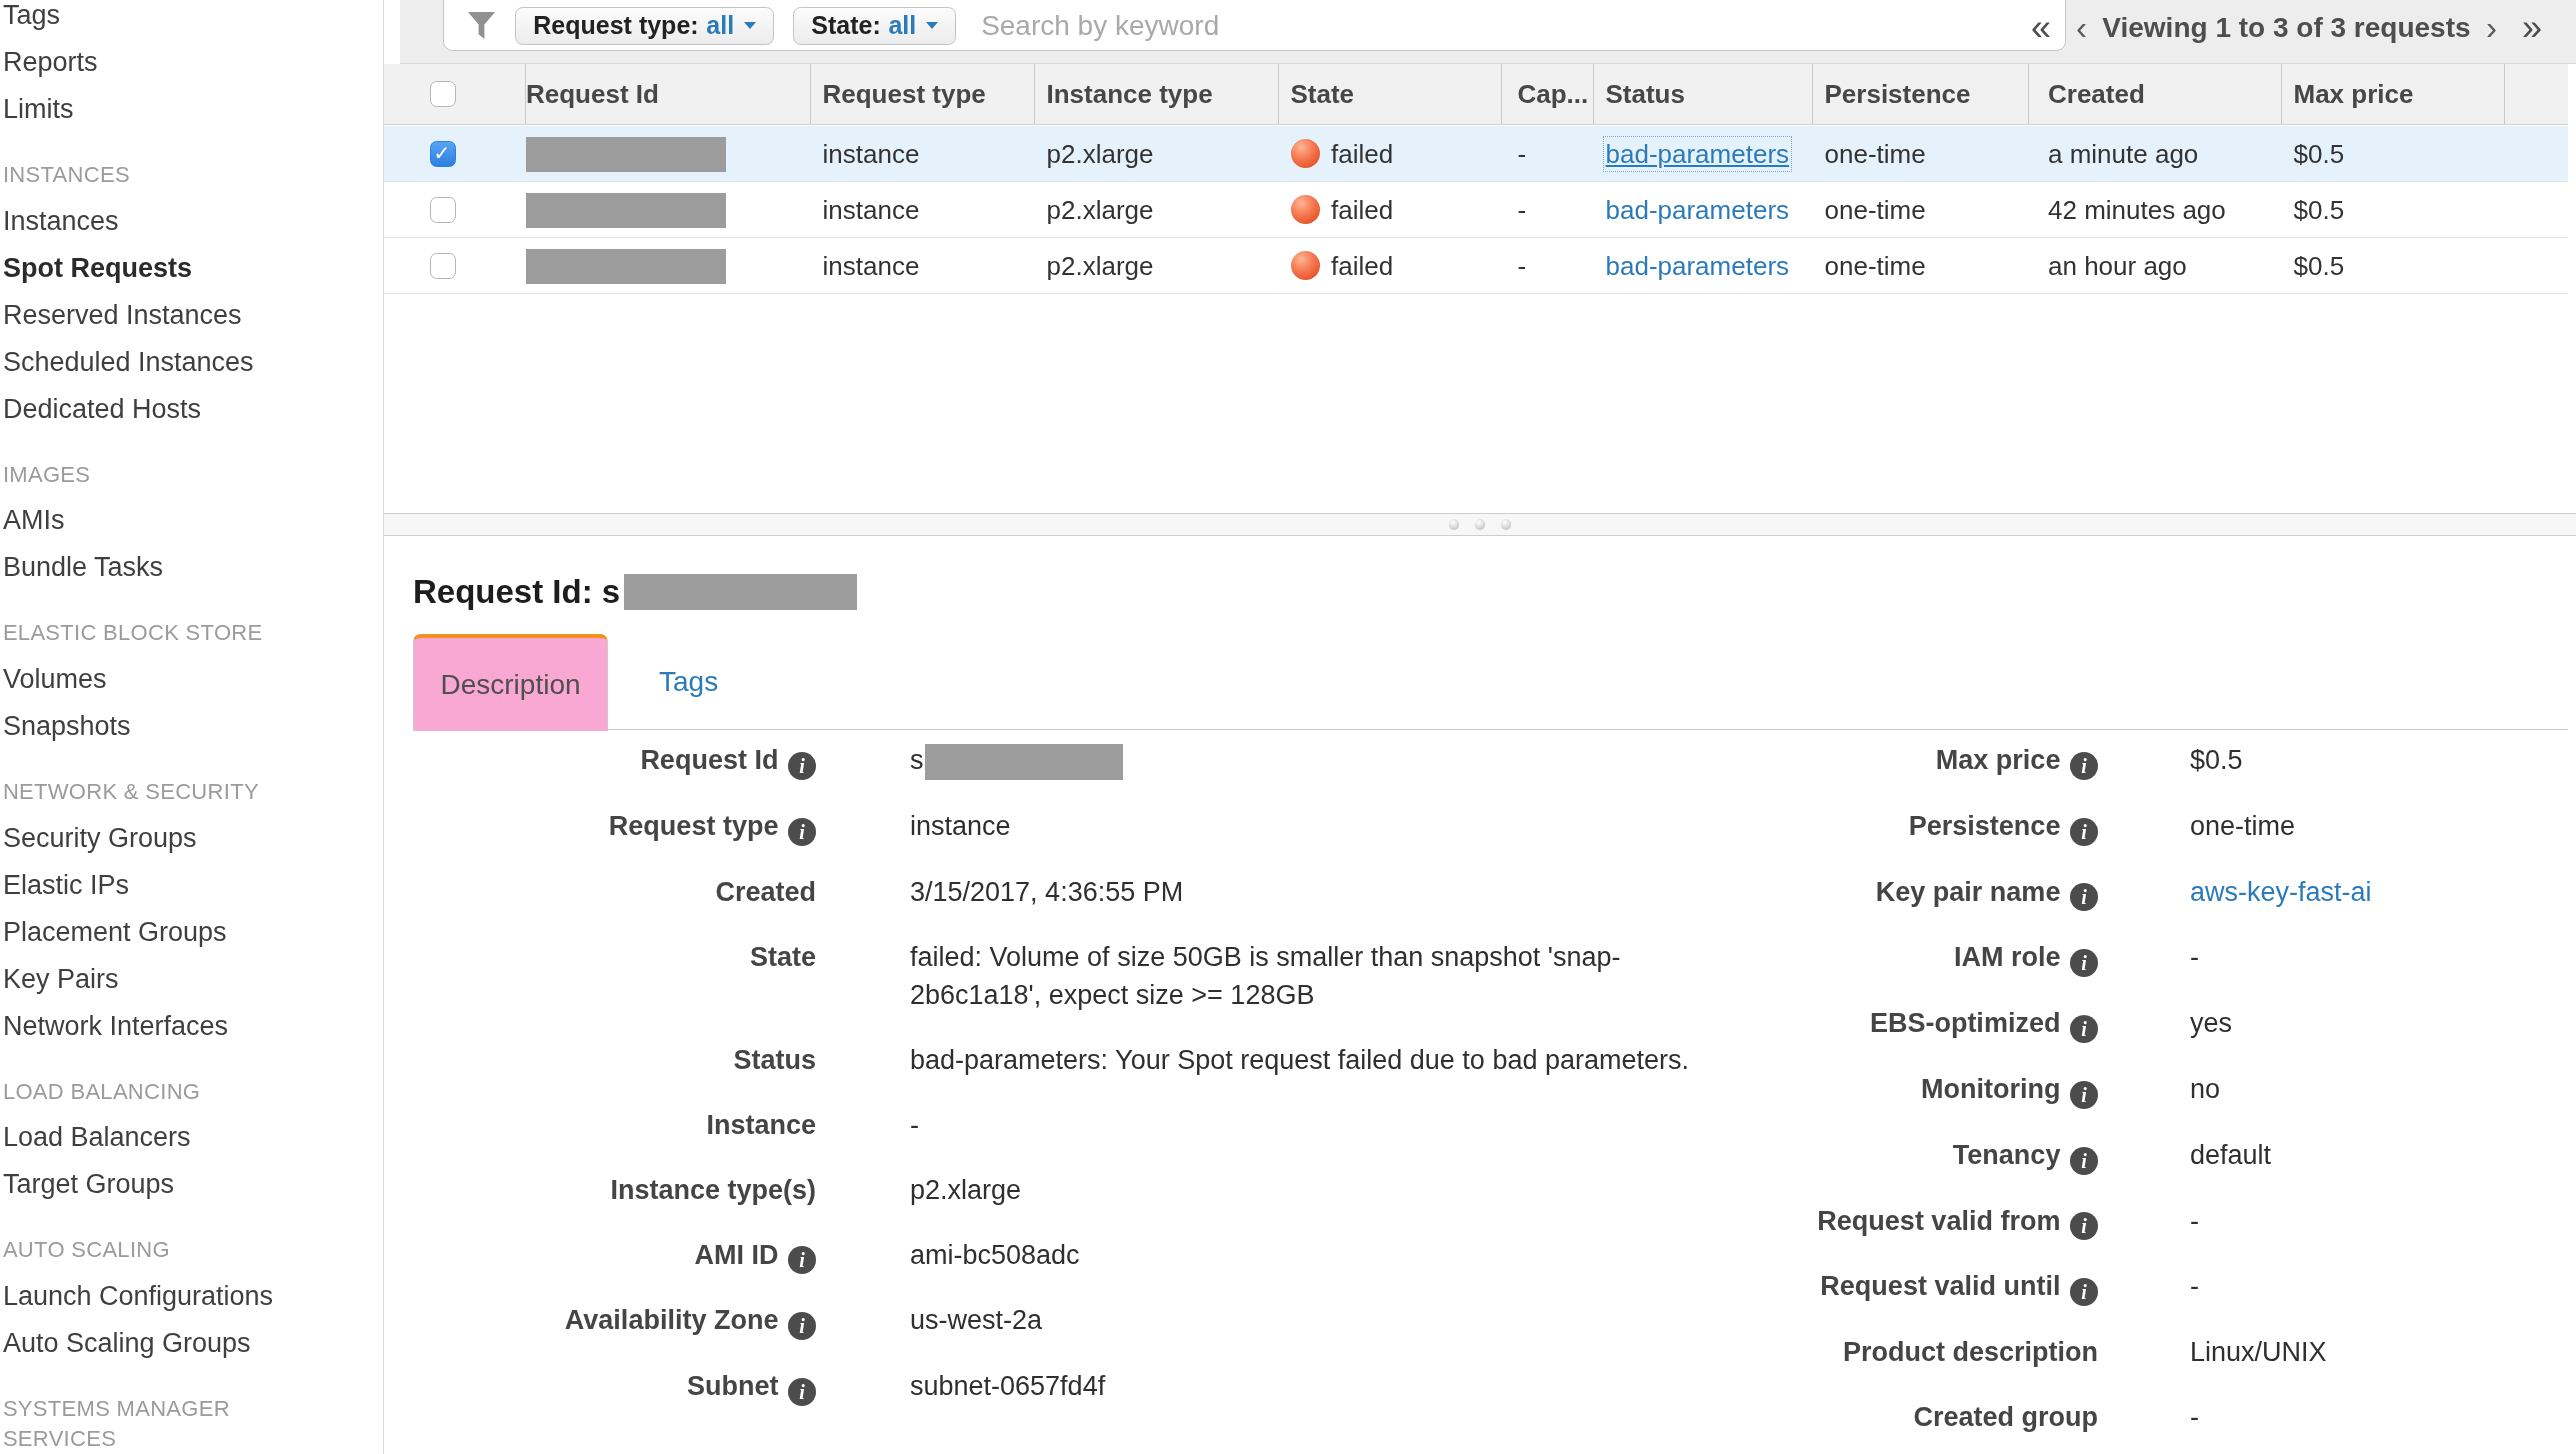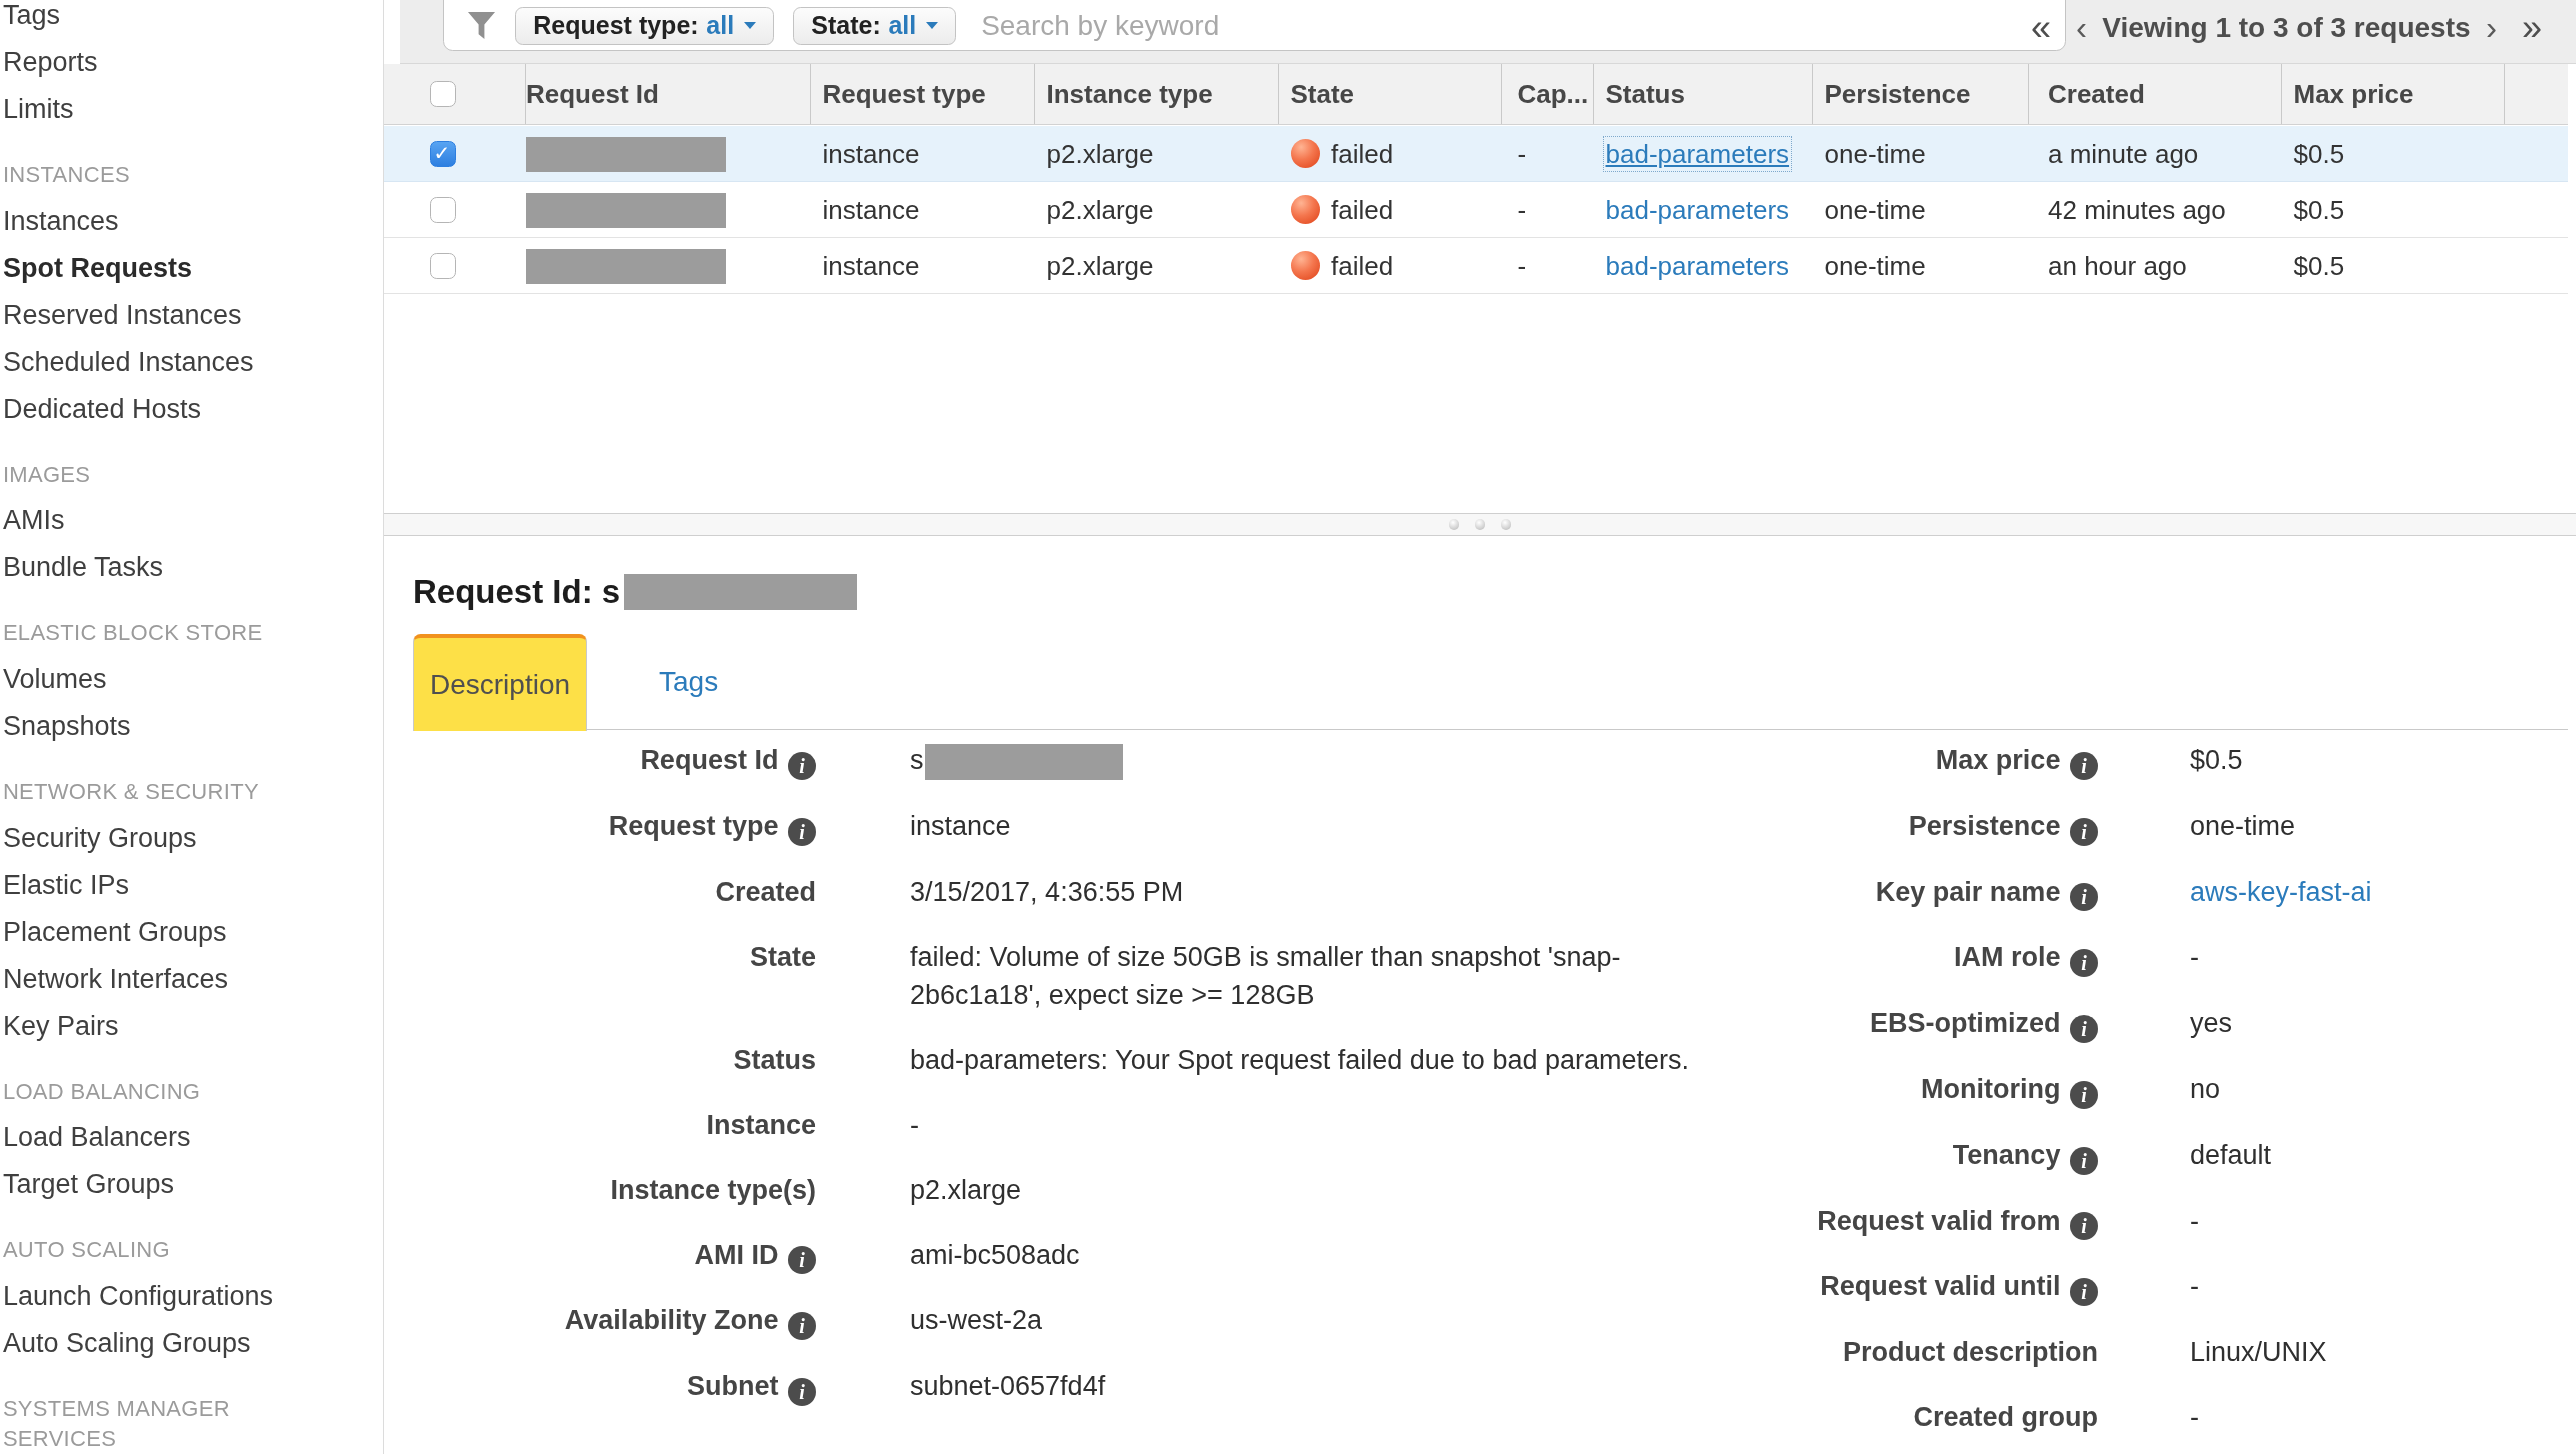--- a/index.html
+++ b/index.html
@@ -79,21 +79,21 @@
               display:flex; align-items:center; justify-content:center; gap:15.4px; cursor:row-resize; }
   .sdot { width:10.6px; height:10.6px; border-radius:50%;
           background:radial-gradient(circle at 40% 32%, #ffffff, #d2d2d2 62%, #b2b2b2); }
 
   
   .detail-heading { position:absolute; left:29px; top:571px; height:42px; display:flex;
                     align-items:center; font-size:33px; font-weight:bold; color:#1d1d1d; }
   .heading-redact { display:inline-block; width:233px; height:36px; background:#9c9c9c; margin-left:3.8px; }
   .tabstrip { position:absolute; left:29px; top:634px; right:7.7px; height:96px;
               border-bottom:1px solid #c9c9c9; }
-  .tab-desc { position:absolute; left:0; top:0; width:174px; height:97px; background:#fde047;
+  .tab-desc { position:absolute; left:0; top:0; width:195px; height:97px; background:#f9a8d4;
               border:1px solid #c9c9c9; border-top:4.8px solid #f1921e; border-bottom:none;
               border-radius:7.7px 7.7px 0 0; display:flex; align-items:center; justify-content:center;
               font-size:28px; color:#4f4f4f; z-index:2; cursor:pointer; }
   .tab-tags { position:absolute; left:223px; top:0; height:96px; display:flex; align-items:center;
               padding:0 23px; color:#2b7bbb; font-size:28px; cursor:pointer; }
 
   .fields { position:absolute; left:29px; top:741px; right:0; }
   .fcol { position:absolute; top:0; }
   #fields-left { left:0; width:1316px; }
   #fields-right { left:1037px; width:1133px; }
@@ -127,22 +127,22 @@
       <div class="side-header">IMAGES</div>
       <div class="side-item">AMIs</div>
       <div class="side-item">Bundle Tasks</div>
       <div class="side-header">ELASTIC BLOCK STORE</div>
       <div class="side-item">Volumes</div>
       <div class="side-item">Snapshots</div>
       <div class="side-header">NETWORK &amp; SECURITY</div>
       <div class="side-item">Security Groups</div>
       <div class="side-item">Elastic IPs</div>
       <div class="side-item">Placement Groups</div>
+      <div class="side-item">Key Pairs</div>
       <div class="side-item">Network Interfaces</div>
-      <div class="side-item">Key Pairs</div>
       <div class="side-header">LOAD BALANCING</div>
       <div class="side-item">Load Balancers</div>
       <div class="side-item">Target Groups</div>
       <div class="side-header">AUTO SCALING</div>
       <div class="side-item">Launch Configurations</div>
       <div class="side-item">Auto Scaling Groups</div>
       <div class="side-header">SYSTEMS MANAGER SERVICES</div>
     </div>
 </div>
 

